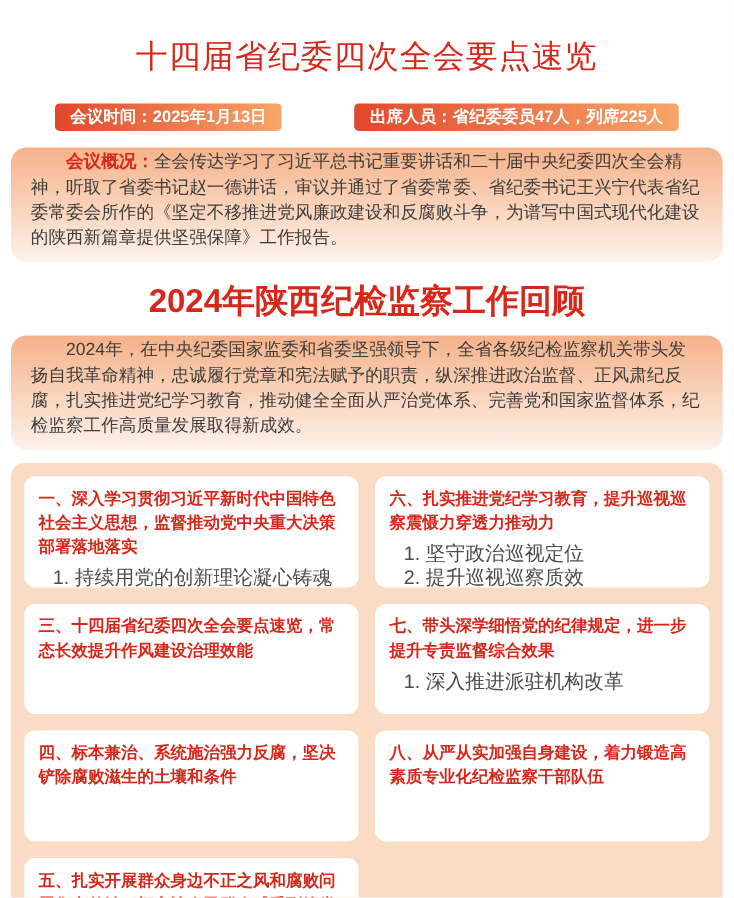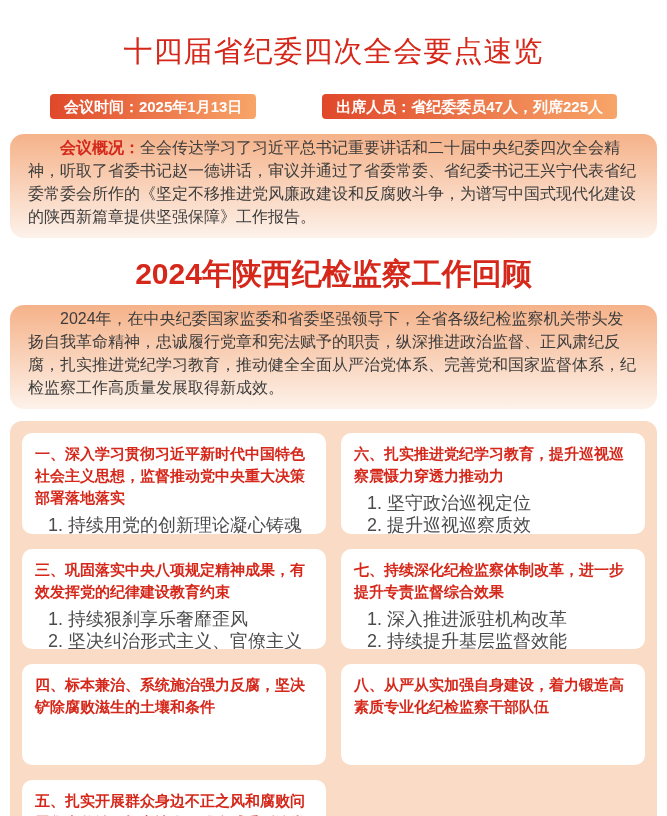--- a/index.html
+++ b/index.html
@@ -129,26 +129,21 @@
     <div class="card">
       <div class="card-heading">一、深入学习贯彻习近平新时代中国特色社会主义思想，监督推动党中央重大决策部署落地落实</div>
       <ul class="card-items">
         <li>1. 持续用党的创新理论凝心铸魂</li>
 
       </ul>
     </div>
 
 
     <div class="card">
-      <div class="card-heading">三、巩固落实中央八项规定精神成果，有效发挥党的纪律建设教育约束</div>
-      <ul class="card-items">
-        <li>1. 持续狠刹享乐奢靡歪风</li>
-        <li>2. 坚决纠治形式主义、官僚主义</li>
-
-      </ul>
+      <div class="card-heading">三、十四届省纪委四次全会要点速览，常态长效提升作风建设治理效能</div>
     </div>
 
     <div class="card">
       <div class="card-heading">四、标本兼治、系统施治强力反腐，坚决铲除腐败滋生的土壤和条件</div>
 
     </div>
 
     <div class="card">
       <div class="card-heading">五、扎实开展群众身边不正之风和腐败问题集中整治，切实让人民群众感受到管党治党就在身边</div>
       <ul class="card-items">
@@ -160,24 +155,23 @@
     <div class="card">
       <div class="card-heading">六、扎实推进党纪学习教育，提升巡视巡察震慑力穿透力推动力</div>
       <ul class="card-items">
         <li>1. 坚守政治巡视定位</li>
         <li>2. 提升巡视巡察质效</li>
 
       </ul>
     </div>
 
     <div class="card">
-      <div class="card-heading">七、持续深化纪检监察体制改革，进一步提升专责监督综合效果</div>
+      <div class="card-heading">七、带头深学细悟党的纪律规定，进一步提升专责监督综合效果</div>
       <ul class="card-items">
         <li>1. 深入推进派驻机构改革</li>
-        <li>2. 持续提升基层监督效能</li>
 
       </ul>
     </div>
 
     <div class="card">
       <div class="card-heading">八、从严从实加强自身建设，着力锻造高素质专业化纪检监察干部队伍</div>
 
     </div>
 
   </div>

